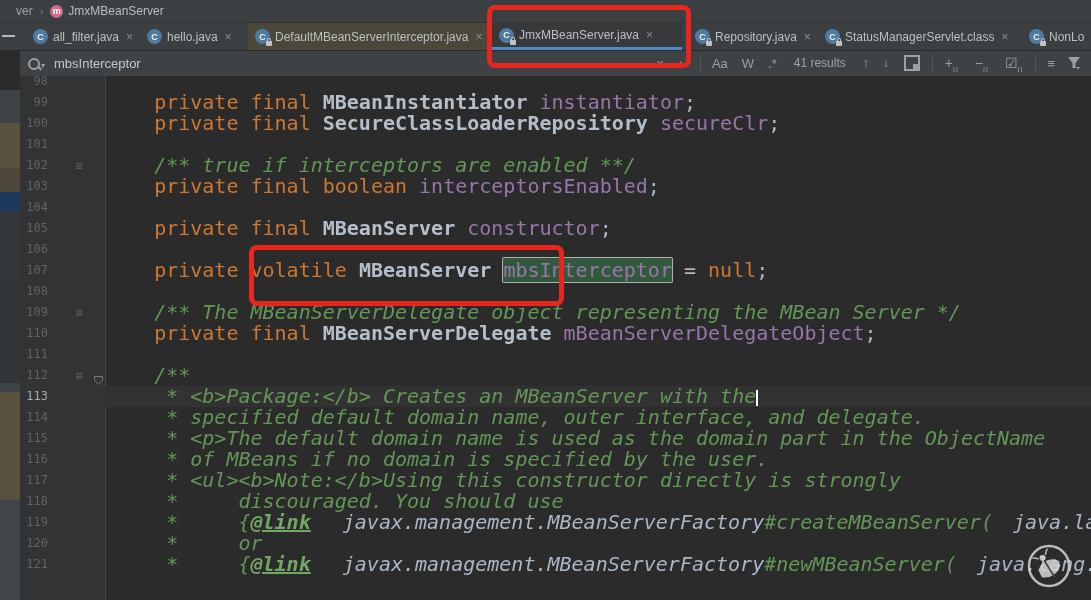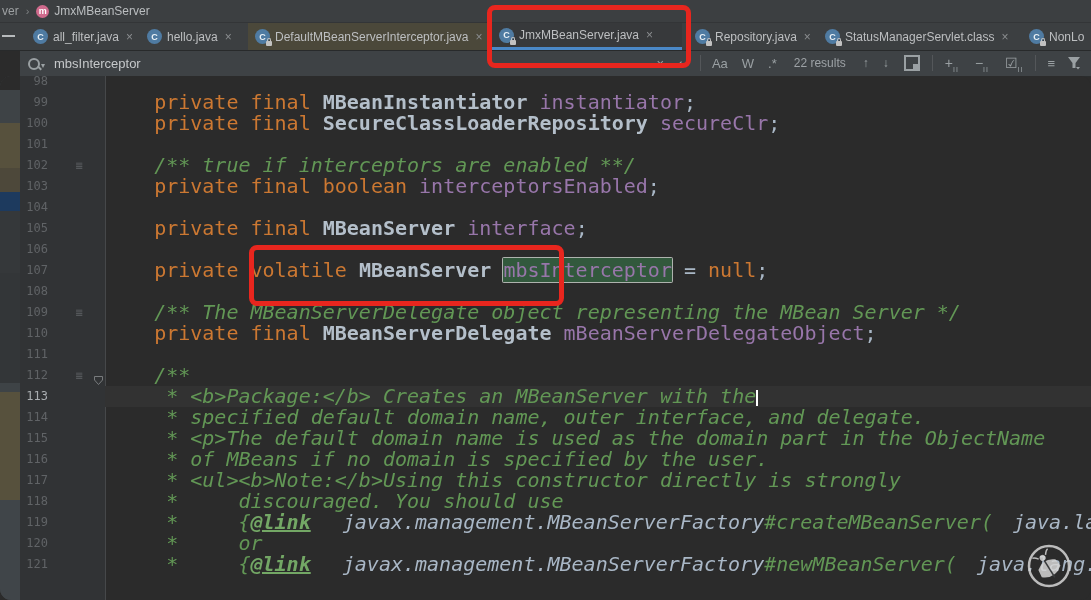--- a/index.html
+++ b/index.html
@@ -2,21 +2,21 @@
 <html><head>
 <meta charset="utf-8">
 <style>
   html,body{margin:0;padding:0;background:#1e1e1e;}
   #app{position:relative;width:1091px;height:600px;background:#2b2b2b;overflow:hidden;
        font-family:"Liberation Sans",sans-serif;-webkit-font-smoothing:antialiased;}
 
   
   #title-bar{position:absolute;left:0;top:0;width:100%;height:22px;background:#3c3f41;
              border-bottom:1px solid #333537;display:flex;align-items:center;color:#9da0a2;font-size:12px;}
-  #title-bar .crumb-prefix{margin-left:2px;color:#9da0a2;}
+  #title-bar .crumb-prefix{margin-left:16px;color:#9da0a2;}
   #title-bar .crumb-sep{margin:0 7px;color:#7d8082;font-size:11px;}
   .m-icon{display:inline-flex;align-items:center;justify-content:center;width:13px;height:13px;border-radius:50%;
           background:#cf6a8c;color:#fff;font-size:9px;font-weight:bold;margin-right:5px;}
   #title-bar .crumb-class{color:#bbbec0;}
 
   
   #tab-bar{position:absolute;left:0;top:23px;width:100%;height:27px;background:#3c3f41;border-bottom:1px solid #282a2b;}
   .tab-dash{position:absolute;left:2px;top:12px;width:13px;height:2px;background:#b7babc;}
   .tab{position:absolute;top:0;height:27px;display:flex;align-items:center;box-sizing:border-box;
        padding:0 7px;color:#bdbfc1;font-size:12px;white-space:nowrap;overflow:hidden;background:#3c3f41;}
@@ -46,21 +46,21 @@
   .results{color:#9da2a6;font-size:12px;margin:0 10px;}
   .occ{position:relative;color:#9aa0a3;font-size:14px;margin:0 8px;}
   .occ sub{font-size:7px;letter-spacing:1px;}
   .winbox{position:relative;width:12px;height:12px;border:2px solid #9aa0a3;margin:0 8px;flex:none;}
   .winbox i{position:absolute;right:0;bottom:0;width:5px;height:5px;background:#9aa0a3;}
   .funnel{position:relative;width:14px;height:14px;margin:0 10px 0 6px;flex:none;}
   .funnel svg{display:block;}
   .lines-icon{font-size:13px;letter-spacing:-1px;}
 
   
-  #editor{position:absolute;left:0;top:76px;width:100%;bottom:0;overflow:hidden;background:#2b2b2b;border-radius:11px;}
+  #editor{position:absolute;left:0;top:76px;width:100%;bottom:0;overflow:hidden;background:#2b2b2b;}
   #side-strip{position:absolute;left:0;top:-76px;width:20px;height:600px;background:#3a3e40;}
   #side-strip .seg{position:absolute;left:0;width:20px;}
   #gutter-col{position:absolute;left:20px;top:0;width:85px;height:100%;background:#313335;}
   #gutter-line{position:absolute;left:105px;top:0;width:1px;height:100%;background:#46484a;}
   #code-lines{position:absolute;left:0;top:-5px;width:100%;}
   .code-row{position:relative;margin-left:20px;height:21px;display:flex;}
   .gut{position:relative;flex:none;width:85px;}
   .gut .num{position:absolute;left:0;top:0;width:28px;text-align:right;color:#606366;
             font-family:"DejaVu Sans Mono",monospace;font-size:12px;line-height:21px;}
   .code-row.current .num{color:#a9adb0;}
@@ -146,21 +146,21 @@
         <span class="chev">▾</span>
       </span>
       <span id="search-query">mbsInterceptor</span>
       <span id="search-tools">
         <span class="stool">×</span>
         <span class="stool">↩</span>
         <span class="vsep"></span>
         <span class="stool">Aa</span>
         <span class="stool">W</span>
         <span class="stool">.*</span>
-        <span class="results">22 results</span>
+        <span class="results">41 results</span>
         <span class="stool small">↑</span>
         <span class="stool small">↓</span>
         <span class="winbox">
             <i></i>
           </span>
         <span class="vsep"></span>
         <span id="occ-icons"><span class="occ">+<sub>II</sub></span><span class="occ">−<sub>II</sub></span><span class="occ">☑<sub>II</sub></span></span>
         <span class="vsep"></span>
         <span class="stool lines-icon">≡</span>
         <span class="funnel">
@@ -229,21 +229,21 @@
         <div class="code-row">
           <span class="gut">
             <span class="num">104</span>
           </span>
           <span class="code-cell"></span>
         </div>
         <div class="code-row">
           <span class="gut">
             <span class="num">105</span>
           </span>
-          <span class="code-cell"><span class="kw">    private final </span><span class="ty">MBeanServer </span><span class="fld">interface</span><span class="pl">;</span></span>
+          <span class="code-cell"><span class="kw">    private final </span><span class="ty">MBeanServer </span><span class="fld">constructor</span><span class="pl">;</span></span>
         </div>
         <div class="code-row">
           <span class="gut">
             <span class="num">106</span>
           </span>
           <span class="code-cell"></span>
         </div>
         <div class="code-row">
           <span class="gut">
             <span class="num">107</span>

